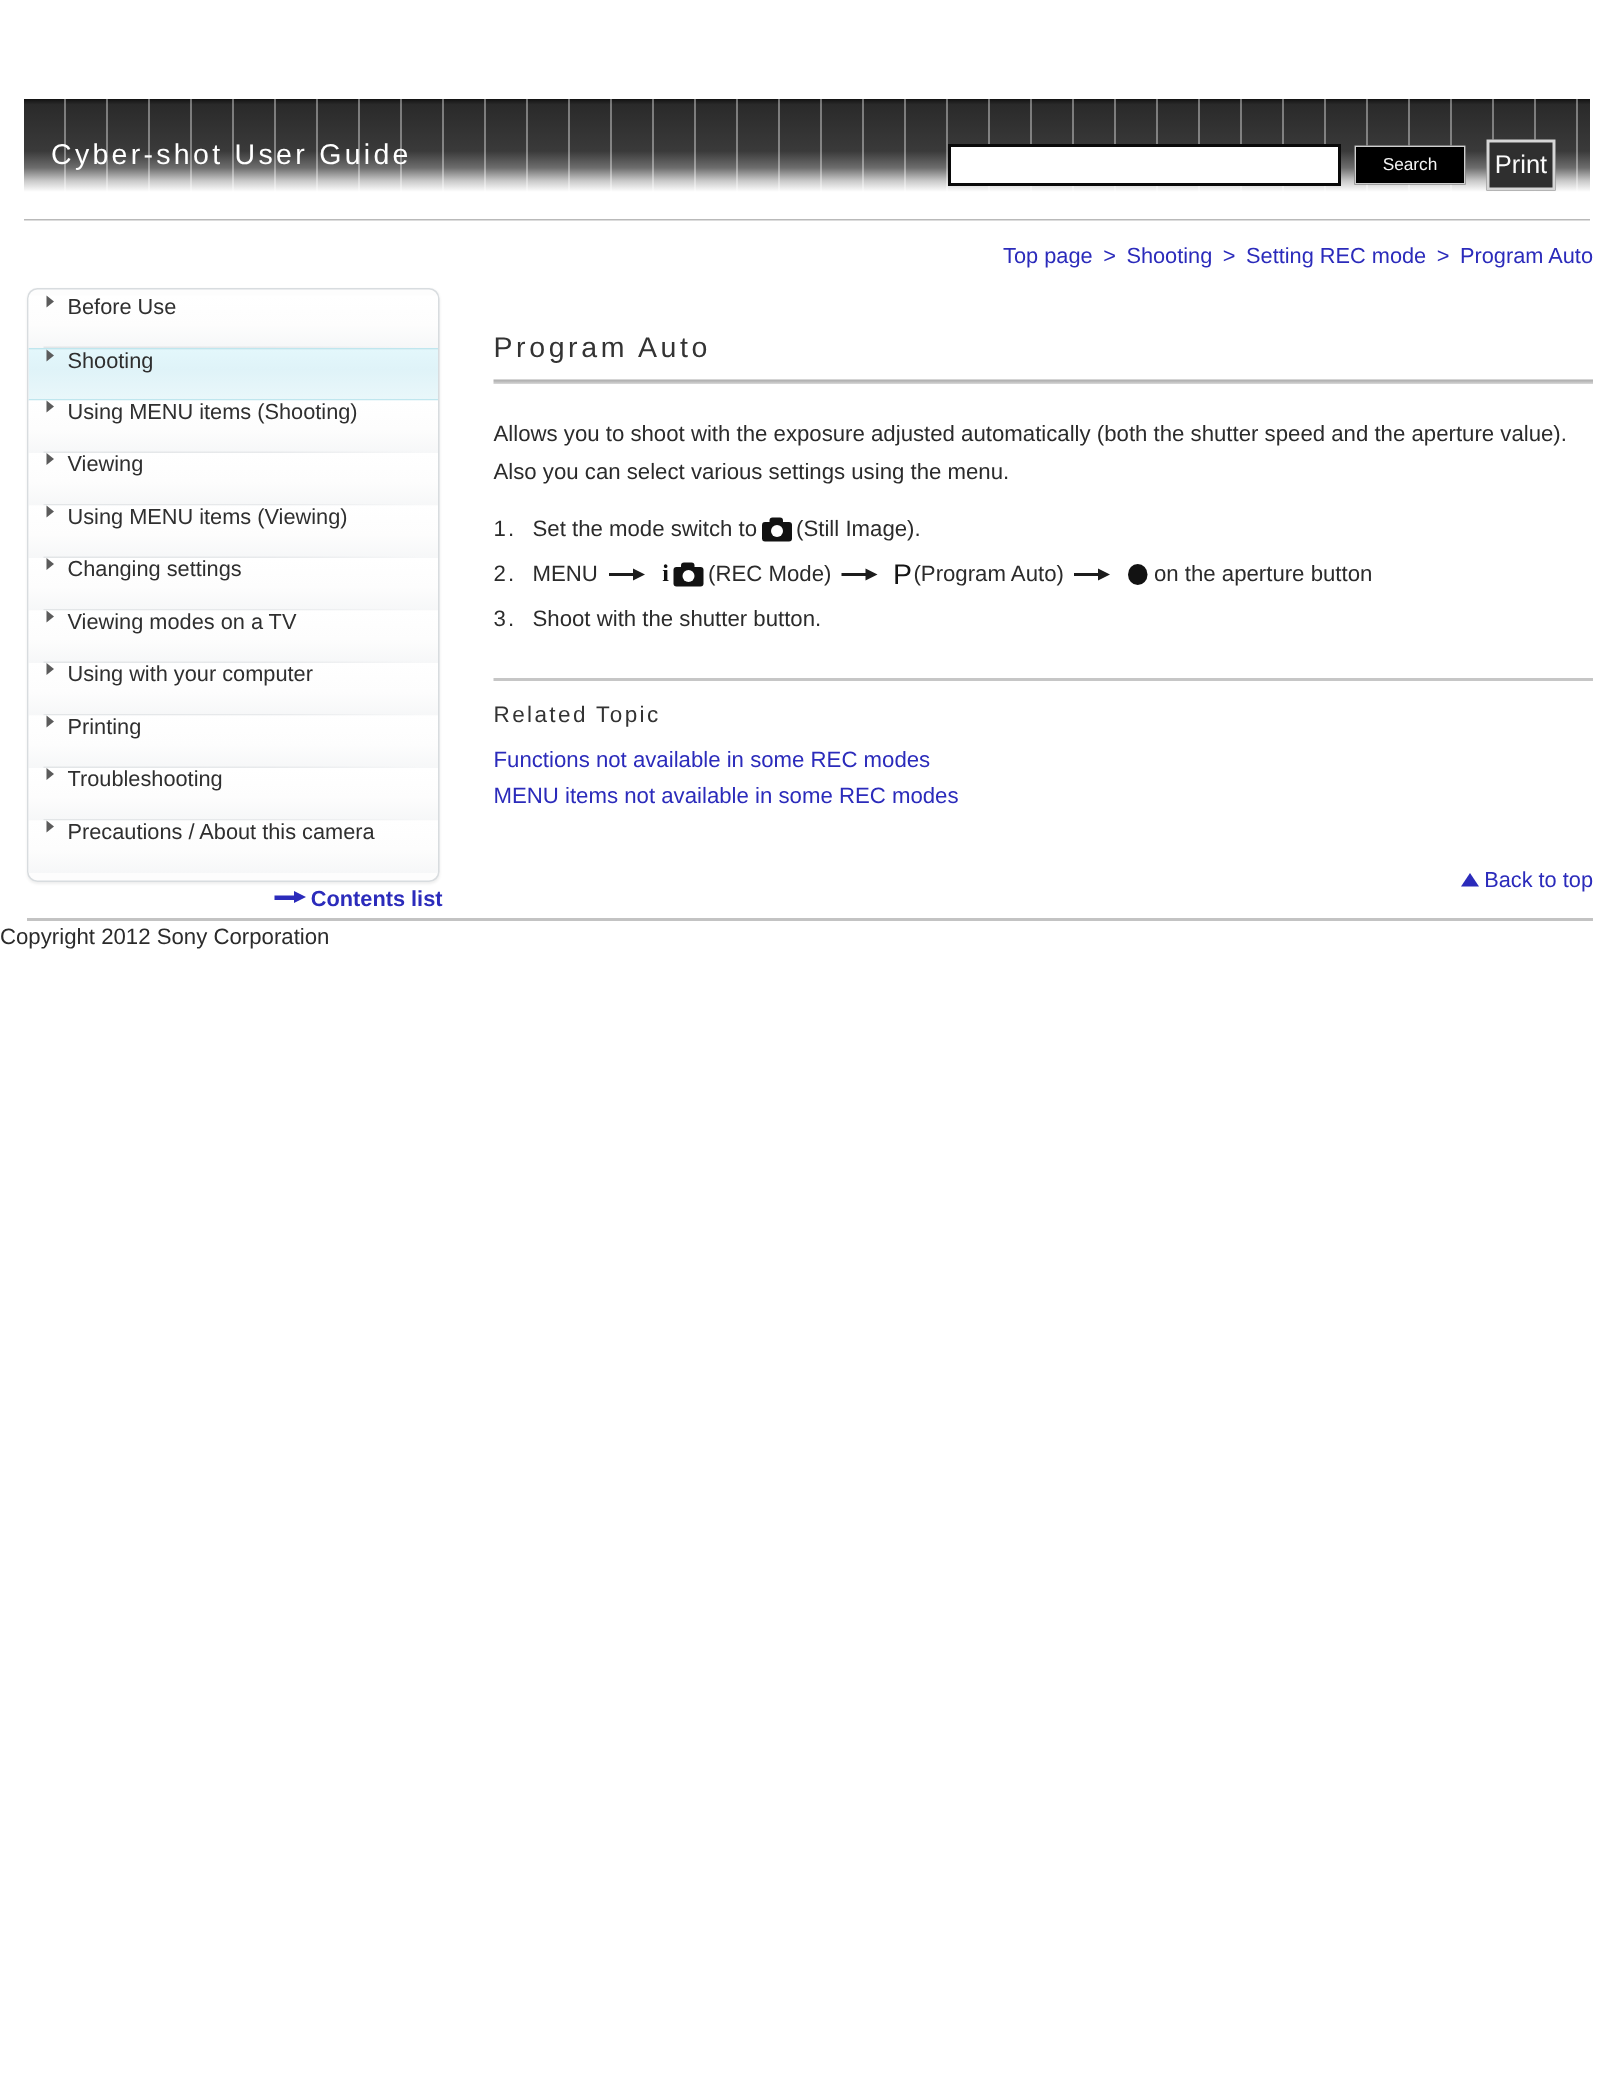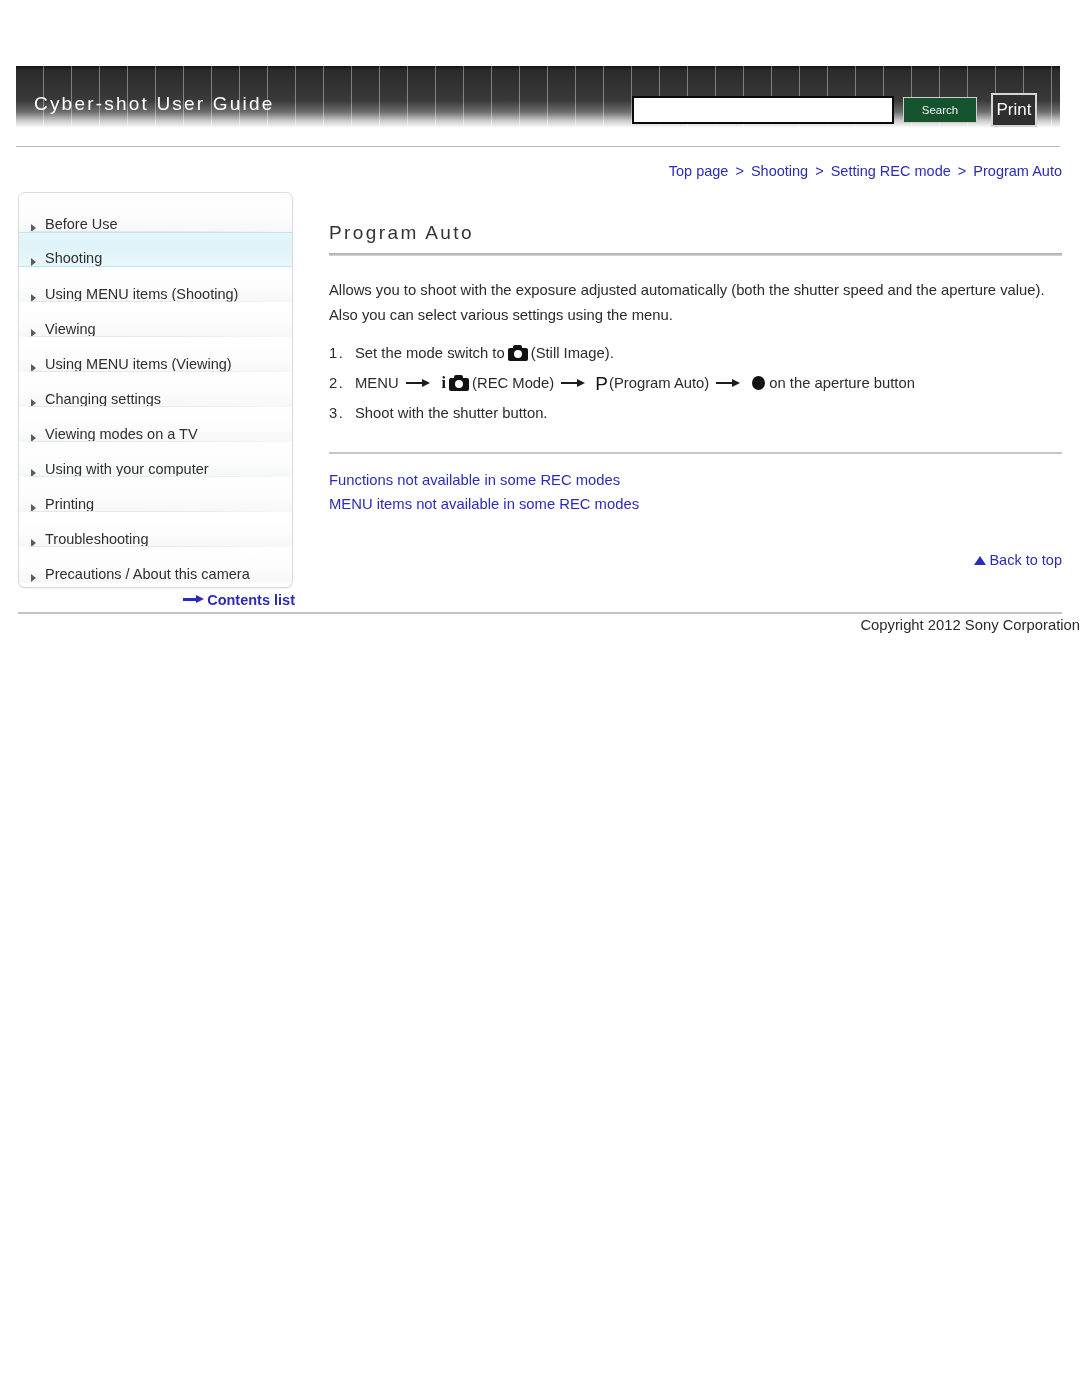--- a/index.html
+++ b/index.html
@@ -69,21 +69,21 @@
     outline: none;
     font-family: "Liberation Sans", sans-serif;
     font-size: 13px;
     padding: 0 4px;
     color: #111;
   }
   .search-btn {
     position: absolute;
     left: 903px; top: 97px;
     width: 74px; height: 26px;
-    background: #14532d;
+    background: #000000;
     border: 1px solid #cfcfcf;
     color: #f4f4f4;
     font-family: "Liberation Sans", sans-serif;
     font-size: 11.5px;
     cursor: pointer;
     padding: 0;
     line-height: 24px;
     text-align: center;
   }
   .print-btn {
@@ -123,21 +123,21 @@
     border-radius: 7px;
     background: #fdfdfd;
     box-shadow: 0 1px 2px rgba(0,0,0,0.07);
     overflow: hidden;
     padding: 4px 0 5px 0;
   }
   .side-item {
     position: relative;
     height: 35px;
     display: flex;
-    align-items: flex-end;
+    align-items: flex-start;
     padding-left: 12px;
     font-size: 14.5px;
     color: #2f2f2f;
     cursor: pointer;
     background: linear-gradient(to bottom, #ffffff 0%, #fdfdfd 55%, #f6f7f8 100%);
   }
   .side-item .row-rule {
     position: absolute;
     left: 10px; right: 10px; bottom: 0;
     height: 1px;
@@ -361,21 +361,21 @@
   .footer-rule {
     position: absolute;
     left: 18px; top: 612px;
     width: 1044px; height: 2px;
     background: #c3c3c3;
   }
   .copyright {
     position: absolute;
     left: 0; top: 617px;
     width: 1080px;
-    text-align: right;
+    text-align: left;
     font-size: 14.8px;
     color: #2b2b2b;
   }
 </style>
 </head>
 <body>
 
 <div class="header-wrap">
   <div class="header-band">
     <div class="header-stripes"></div>
@@ -496,20 +496,21 @@
       <span class="dot-btn"></span>
       <span>on the aperture button</span>
     </li>
     <li>
       <span class="step-num">3.</span>
       <span>Shoot with the shutter button.</span>
     </li>
   </ol>
 
   <div class="rule-light"></div>
+  <h2 class="related-head">Related Topic</h2>
   <a class="related-link" href="#">Functions not available in some REC modes</a>
   <a class="related-link" href="#">MENU items not available in some REC modes</a>
 
   <div class="back-top-row">
     <a href="#"><span class="tri-up"></span><span>Back to top</span></a>
   </div>
 </main>
 
 <div class="footer-rule"></div>
 <div class="copyright">Copyright 2012 Sony Corporation</div>

